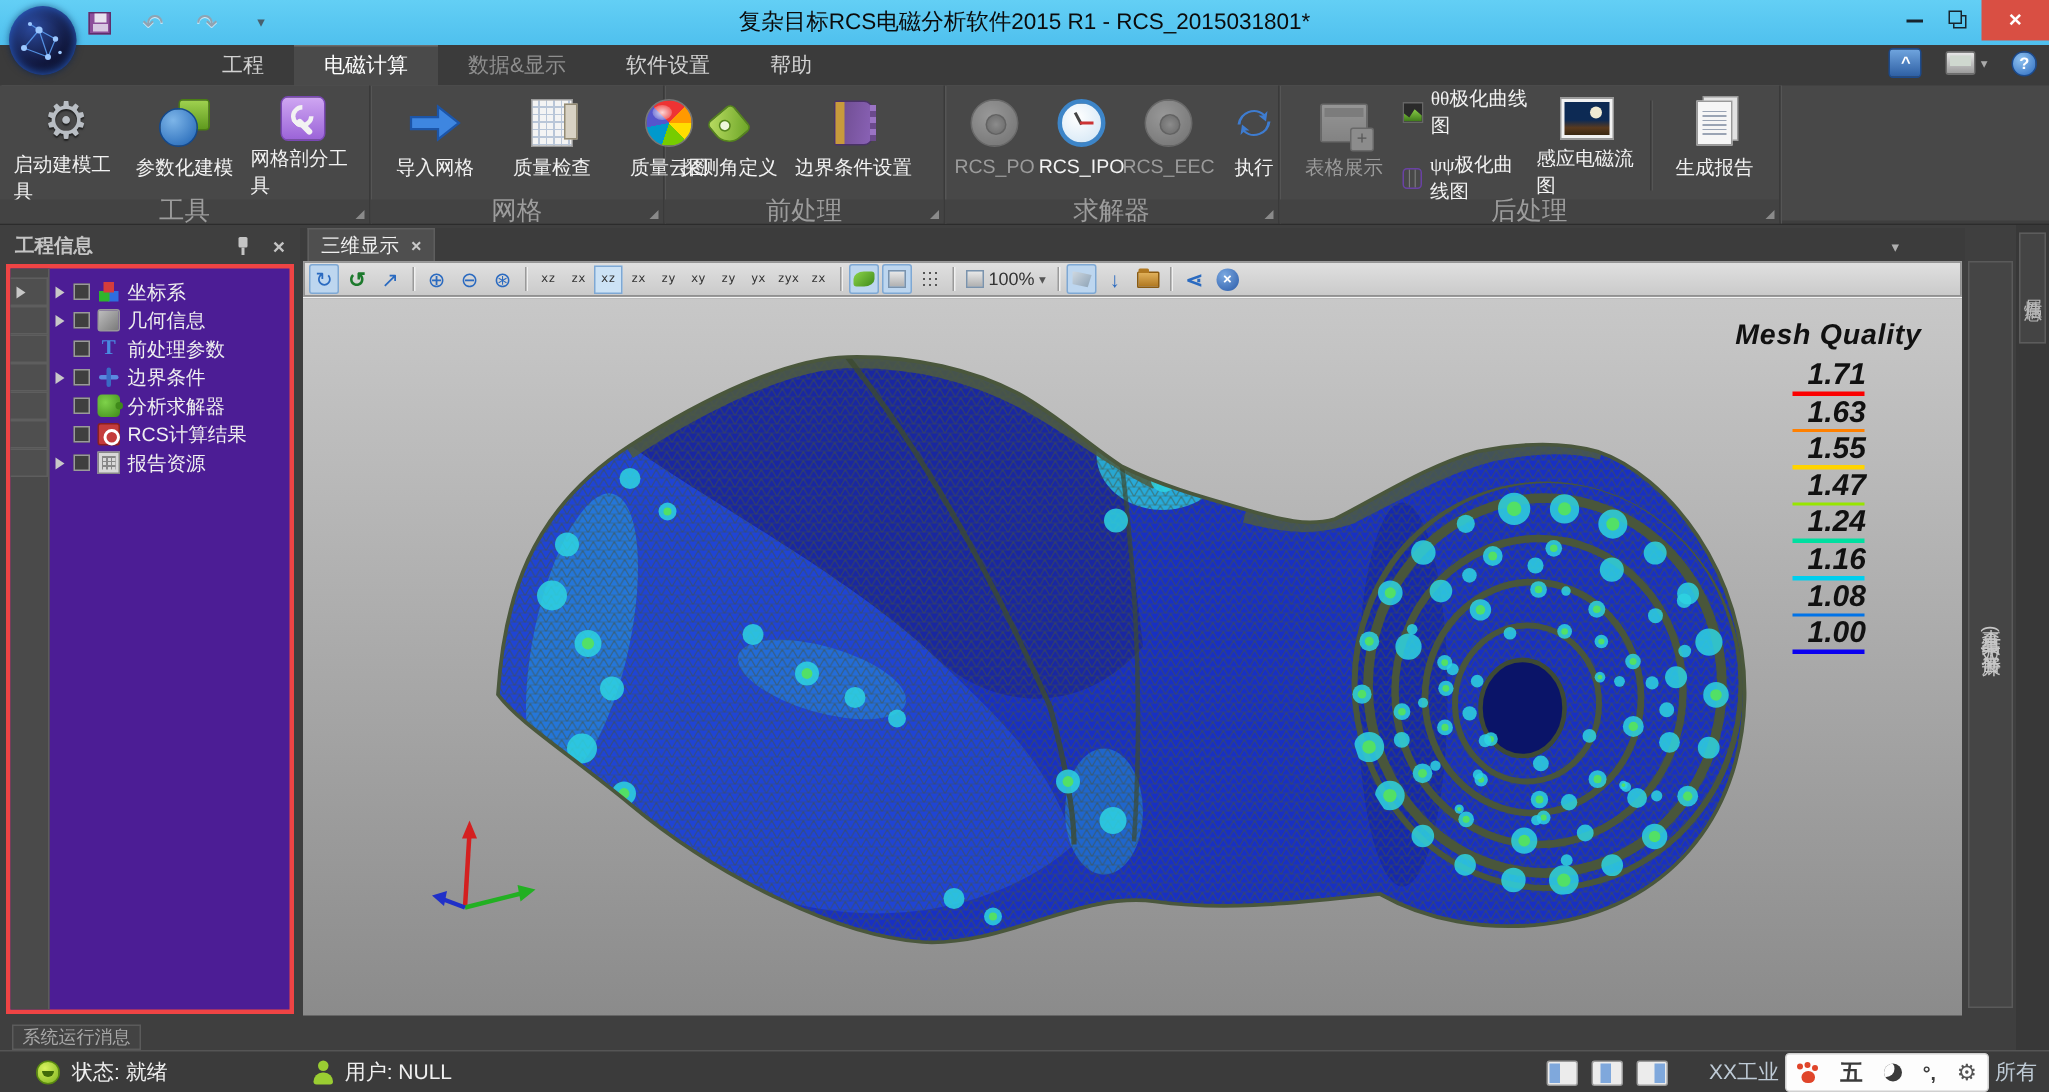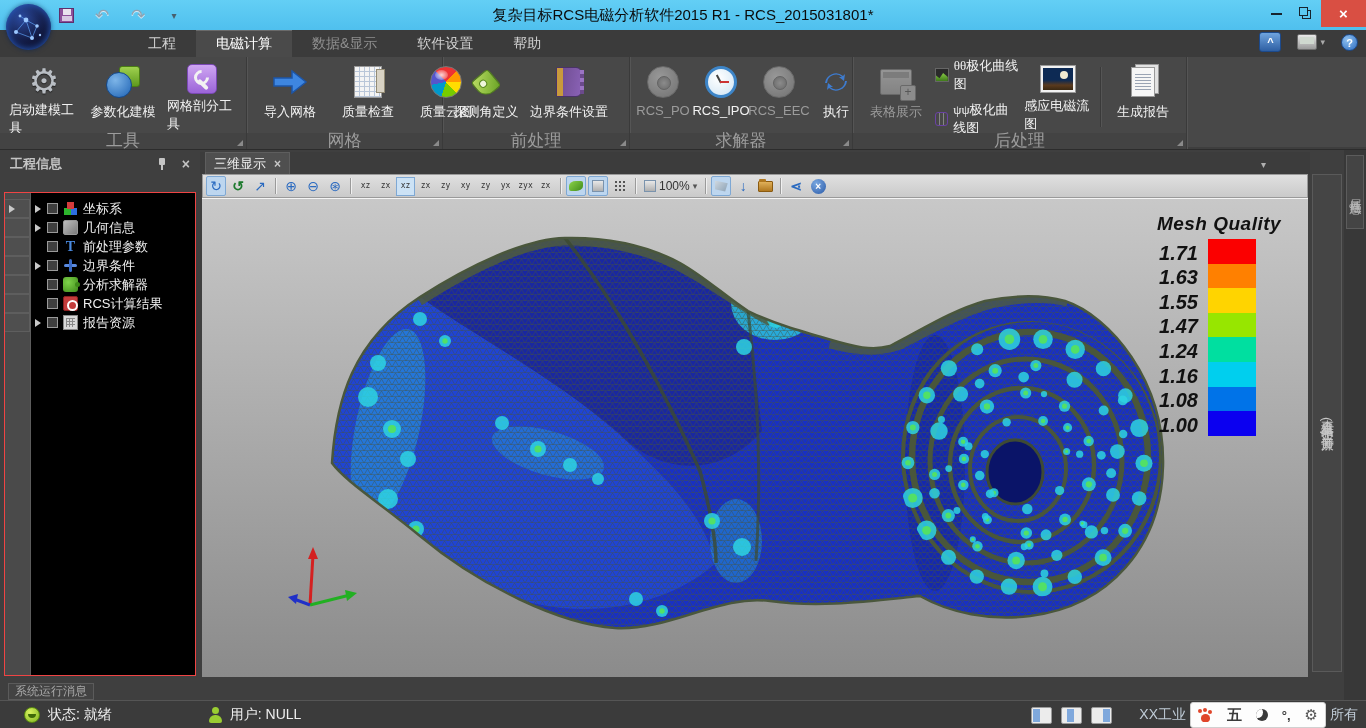--- a/index.html
+++ b/index.html
@@ -124,21 +124,21 @@
     background:#f0ead2; box-shadow:-9px 2px 0 -6px #fff, -4px 6px 0 -6.5px #fff, 3px 8px 0 -6.5px #fff; }
 
   
   #project-panel { position:absolute; left:4px; top:152px; width:192px; height:524px; }
   .pp-header { height:24px; display:flex; align-items:center; padding:0 6px; color:#C4C4C4; font-weight:bold; font-size:13px; }
   .pp-header .sp { flex:1; }
   .pin-icon { width:12px; height:14px; position:relative; margin-right:14px; }
   .pin-icon:before { content:""; position:absolute; left:3px; top:1px; width:6px; height:7px; background:#c4c4c4; border-radius:1px; }
   .pin-icon:after { content:""; position:absolute; left:5.5px; top:8px; width:1.5px; height:5px; background:#c4c4c4; }
   .pp-close { color:#c4c4c4; font-size:14px; font-weight:bold; line-height:1; }
-  .pp-body { position:absolute; left:0; top:24px; right:0; bottom:0; background:#000000; border:1px solid #ef4444; display:flex;margin-top:16px; }
+  .pp-body { position:absolute; left:0; top:24px; right:0; bottom:0; background:#4c1d95; border:3px solid #ef4444; display:flex; }
   .pp-gutter { width:26px; border-right:1px solid #5C5C5C; background:#4A4A4A; padding-top:6px; }
   .pp-gutter .cell { height:19px; border:1px solid #5E5E5E; border-left:none; background:#4F4F4F; position:relative; }
   .pp-gutter .cell.cur:before { content:""; position:absolute; left:4px; top:5px; width:0; height:0;
     border-top:4.5px solid transparent; border-bottom:4.5px solid transparent; border-left:6px solid #C8C8C8; }
   .pp-tree { flex:1; padding-top:6px; }
   .tree-row { height:19px; display:flex; align-items:center; gap:5px; padding-left:2px; color:#EFEFEF; font-size:13px; }
   .tw { width:9px; display:flex; justify-content:center; }
   .tri { width:0; height:0; border-top:4px solid transparent; border-bottom:4px solid transparent; border-left:6px solid #C8C8C8; }
   .cb { width:11px; height:11px; border:1px solid #9a9a9a; background:#3f3f3f; }
   .ti { width:15px; height:15px; position:relative; flex:0 0 15px; }
@@ -181,21 +181,21 @@
     color:#fff; font-size:10px; font-weight:bold; line-height:15px; text-align:center; }
   .clipicon { width:13px; height:11px; background:linear-gradient(135deg,#cfd8e0,#8aa0b4); clip-path:polygon(0 0,100% 25%,80% 100%,0 80%); }
 
   #viewport { position:absolute; left:202px; top:198px; width:1106px; height:479px;
     background:linear-gradient(#C8C8C8,#8B8B8B); border-top:1px solid #f4f4f4; }
   #viewport svg { position:absolute; left:0; top:0; }
 
   
   #legend { position:absolute; right:8px; top:14px; width:162px; }
   .lg-title { font-size:19px; font-weight:bold; font-style:italic; color:#111; text-align:center; margin-bottom:4px; letter-spacing:.5px; }
-  .lg-row { display:flex; align-items:flex-end; height:24.6px; }
+  .lg-row { display:flex; align-items:center; height:24.6px;flex-direction:column; }
   .lg-val { width:70px; text-align:right; font-size:20px; line-height:22px; font-weight:bold; font-style:italic; color:#111; padding-right:10px; }
   .lg-block { width:48px; height:24.6px; }
 
   
   #results-strip { position:absolute; left:1312px; top:174px; width:30px; height:498px; background:#454545;
     border:1px solid #5a5a5a; display:flex; align-items:center; justify-content:center; }
   #results-strip span { writing-mode:vertical-rl; color:#C6C6C6; font-size:13px; letter-spacing:2px; }
   #right-edge { position:absolute; left:1344px; top:150px; width:22px; height:550px; background:#383838; }
   #props-tab { position:absolute; left:2px; top:5px; width:18px; height:74px; background:#444; border:1px solid #5c5c5c;
     display:flex; align-items:center; justify-content:center; }

